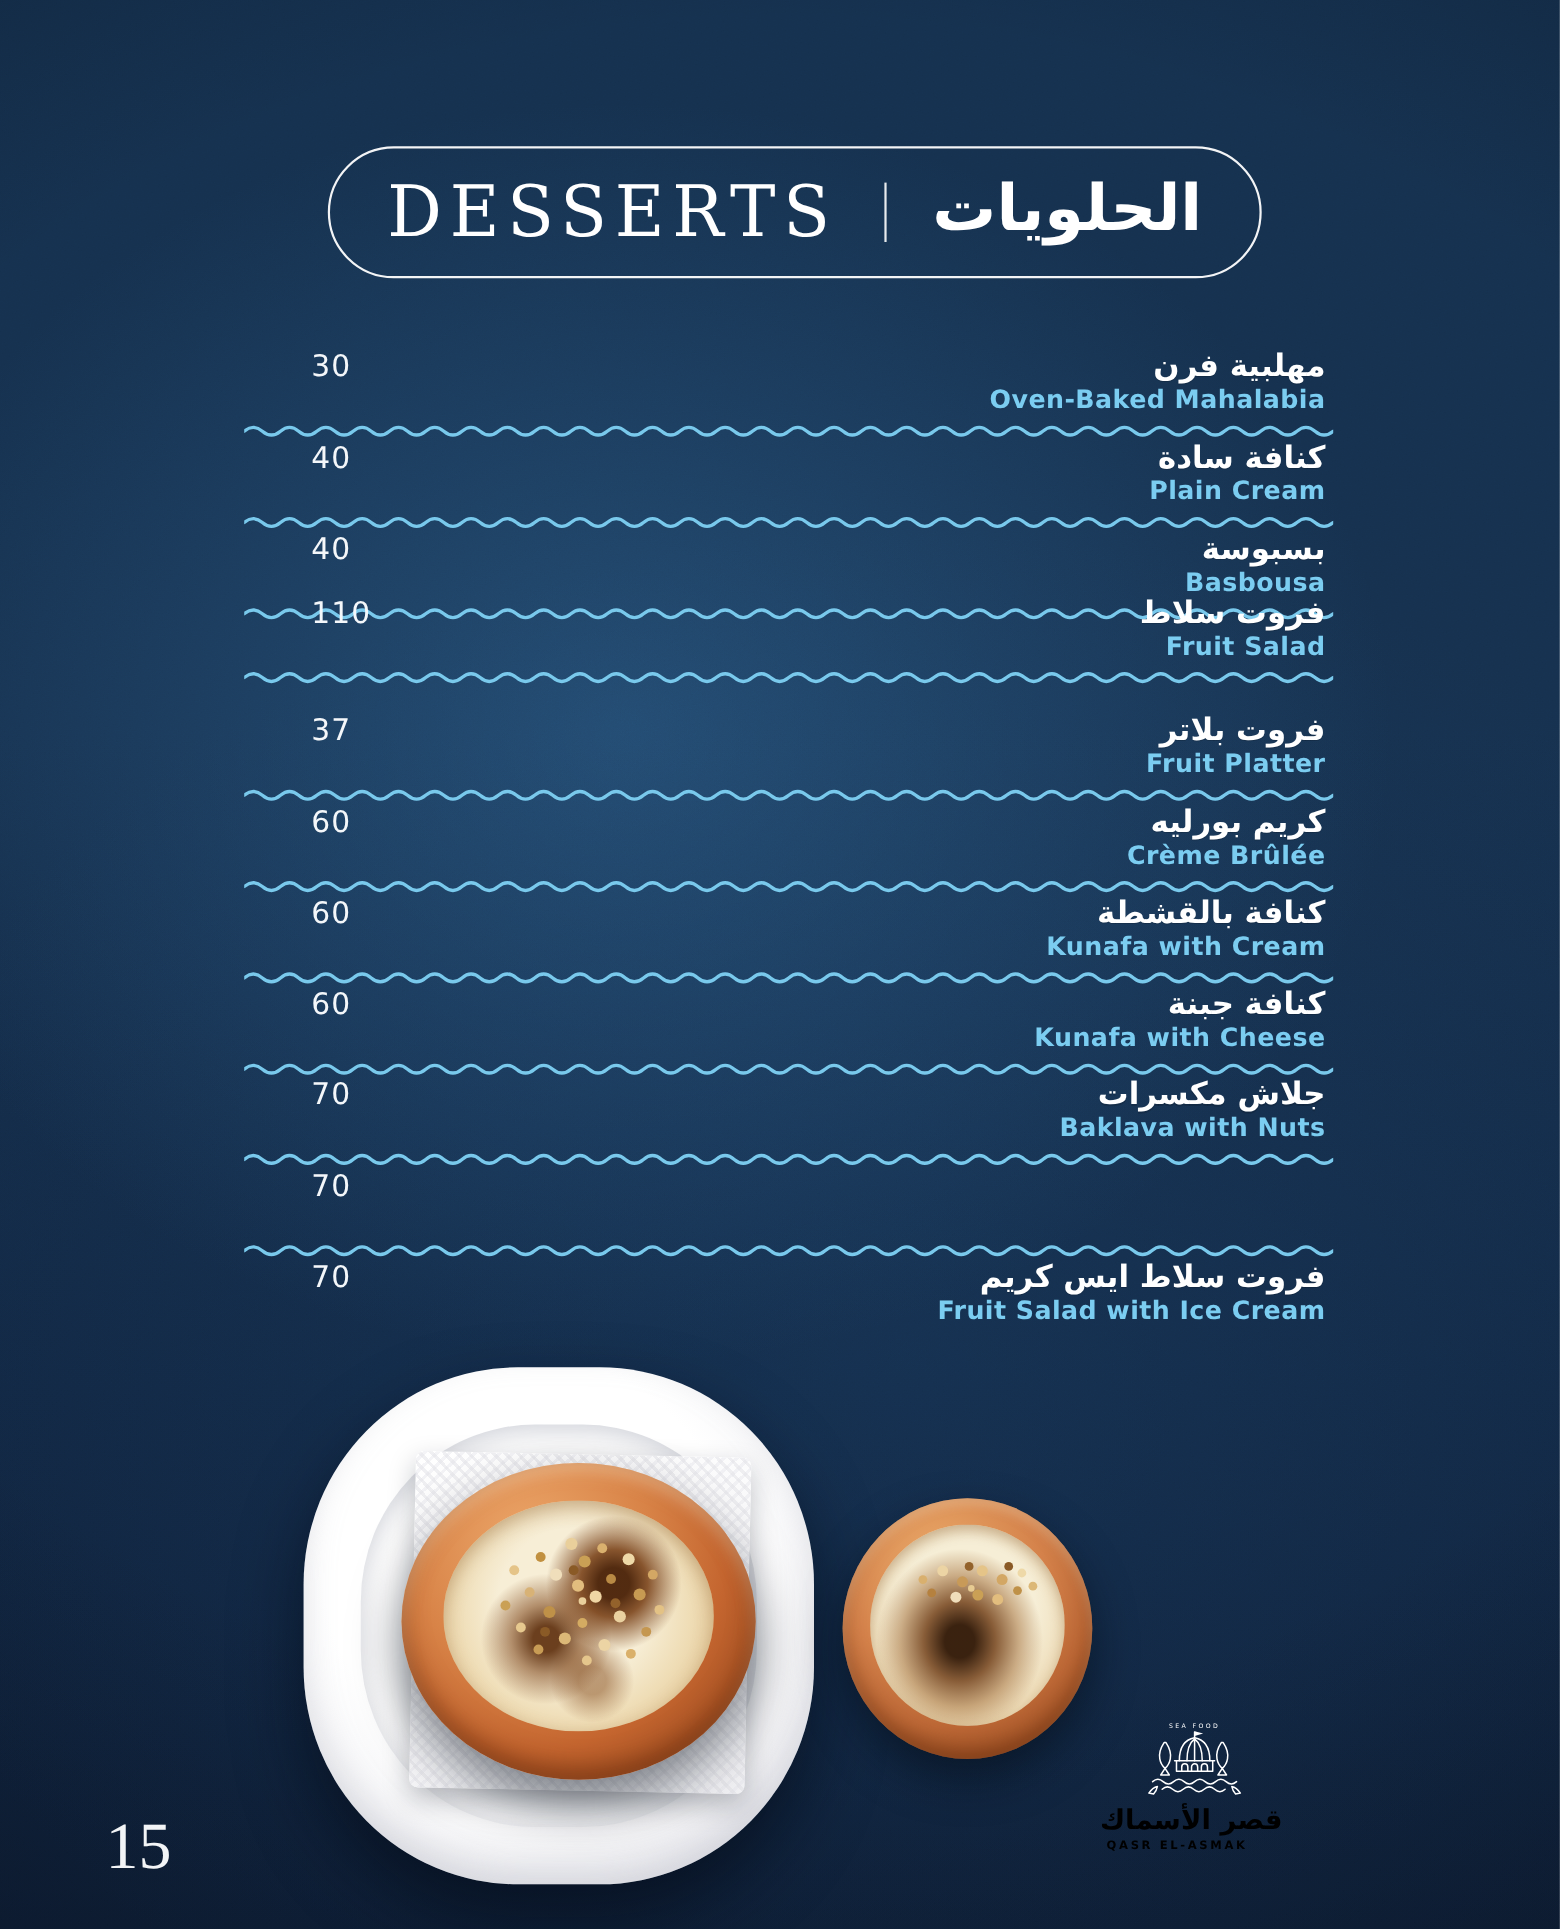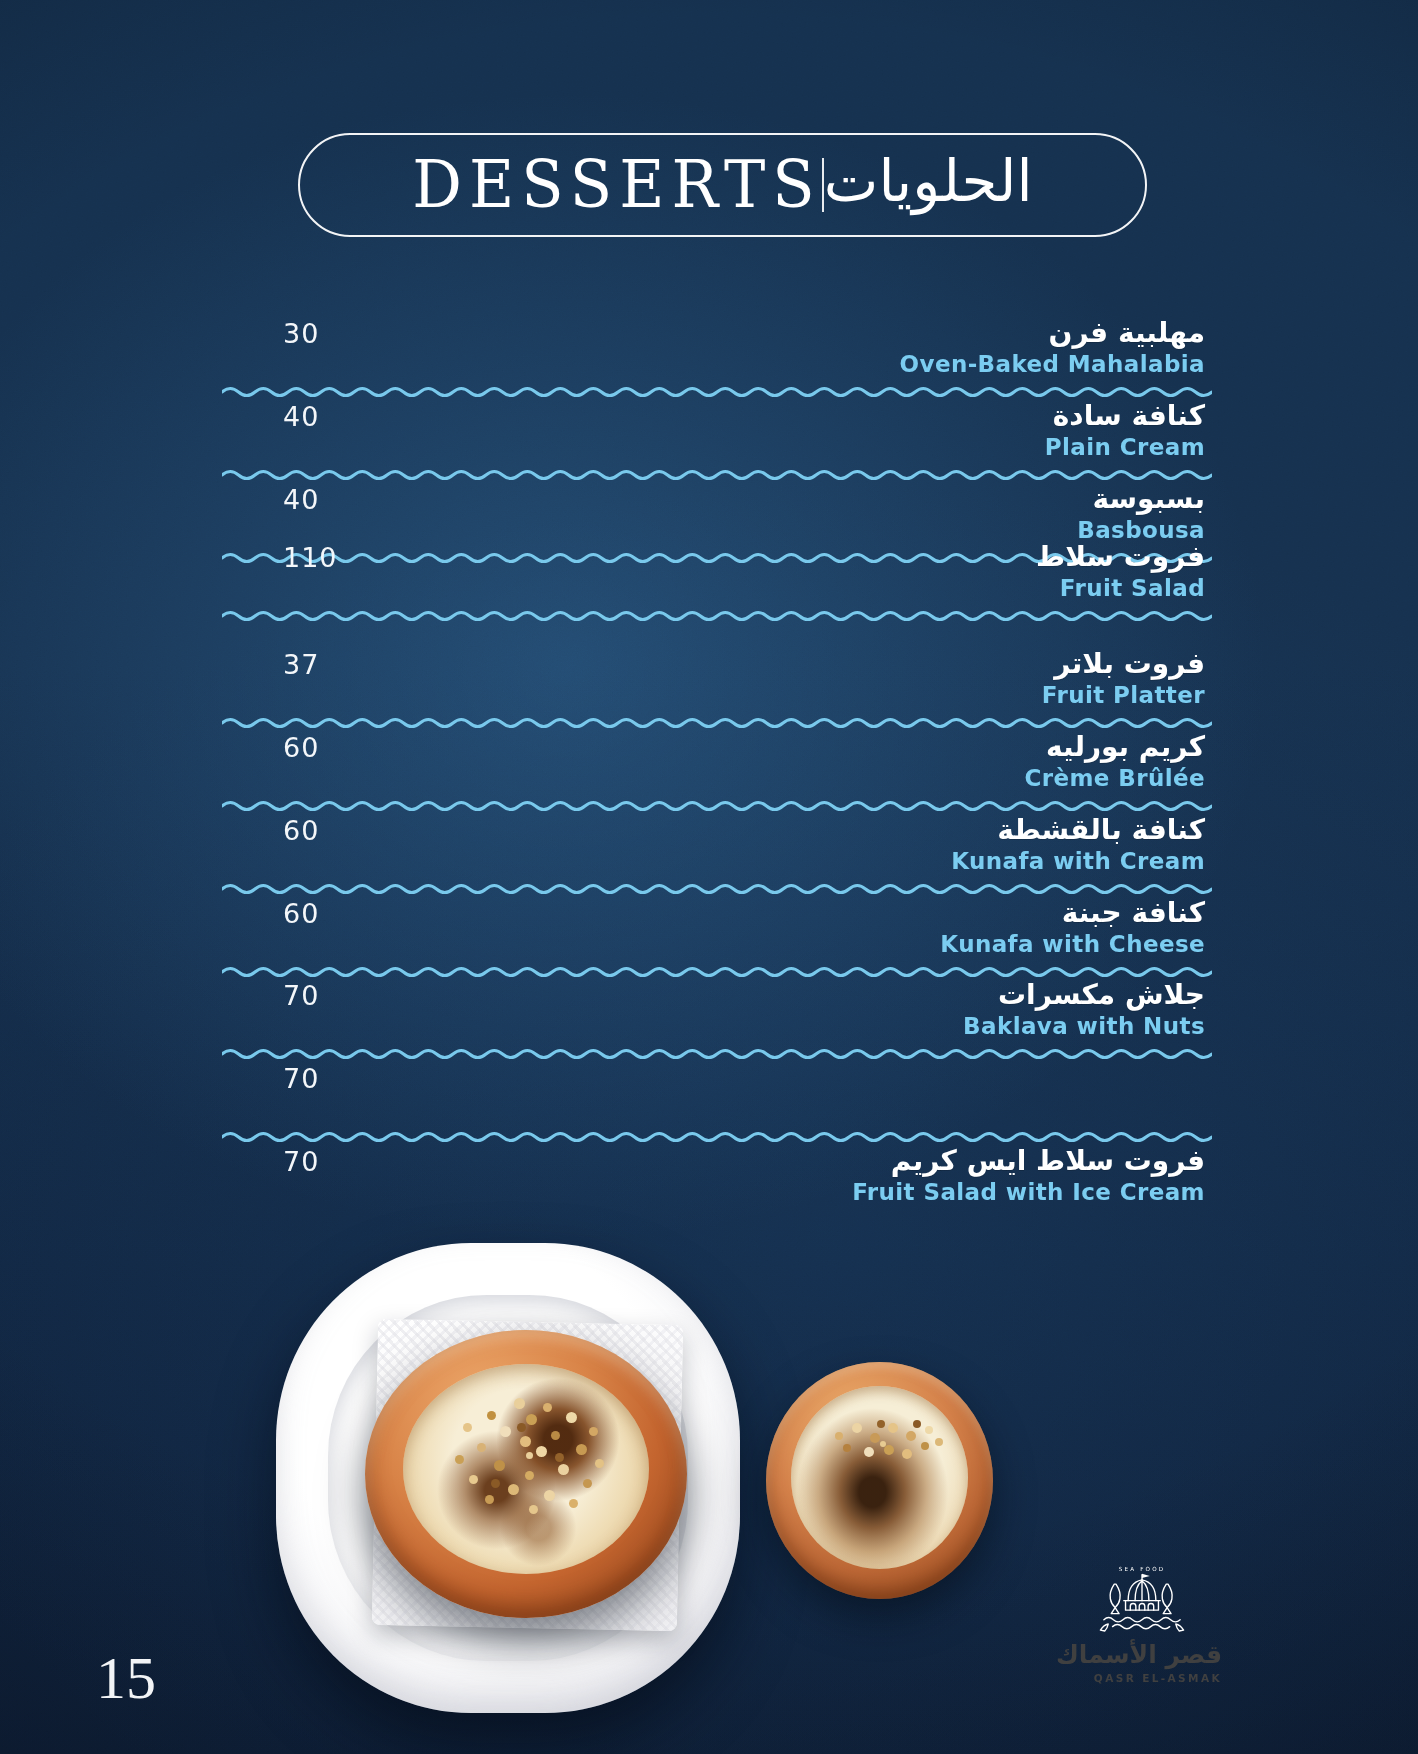--- a/index.html
+++ b/index.html
@@ -9,32 +9,32 @@
     background:
       radial-gradient(1800px 1400px at 50% 45%, rgba(6,14,26,0) 55%, rgba(6,14,26,0.55) 100%),
       radial-gradient(1000px 820px at 40% 38%, rgba(58,120,172,0.38), rgba(58,120,172,0) 70%),
       radial-gradient(1300px 1000px at 58% 70%, rgba(32,74,116,0.28), rgba(32,74,116,0) 75%),
       linear-gradient(180deg,#15314f 0%,#16314f 38%,#112743 72%,#0e1f38 100%);
   }
   .texture{position:absolute;inset:0;width:100%;height:100%;mix-blend-mode:overlay;opacity:.07;pointer-events:none;}
 
   
   .header-pill{
-    position:absolute;left:298px;top:133px;width:849px;height:104px;
+    position:absolute;left:298px;top:133px;width:849px;height:120px;
     border:2.5px solid rgba(255,255,255,.95);border-radius:60px;
-    display:flex;align-items:center;justify-content:center;box-sizing:border-box;
+    display:flex;align-items:center;justify-content:center;gap:42px;box-sizing:border-box;
   }
   .title-en{
     font-family:"DejaVu Serif","Liberation Serif",serif;
     font-size:62px;color:#fff;letter-spacing:7px;font-weight:400;line-height:1;
     transform:scaleY(1.04);white-space:nowrap;
   }
   .title-divider{width:2px;height:54px;background:rgba(255,255,255,.9);}
   .title-ar{
-    font-size:58px;font-weight:400;color:#fff;line-height:1;direction:rtl;white-space:nowrap;
+    font-size:58px;font-weight:700;color:#fff;line-height:1;direction:rtl;white-space:nowrap;
     padding-bottom:8px;
     text-align:right;
   }
 
   
   .menu-list{position:absolute;left:0;top:0;width:1284px;height:1230px;}
   .menu-item{position:absolute;left:0;width:1418px;height:82px;}
   .menu-item .price{
     position:absolute;left:283px;top:2px;font-size:27px;color:#f4f7fa;
     font-weight:400;letter-spacing:1px;line-height:1;
@@ -117,21 +117,21 @@
       24px 10px 0 2px #e2bd7e, 42px 2px 0 1px #bf9148, 56px -2px 0 1px #dcb877,
       -2px -20px 0 1px #93622b, 34px -20px 0 1px #8a5a26;
   }
 
   
   .page-number{
     position:absolute;left:96px;top:1648px;
     font-family:Liberation Serif, serif;
     font-size:60px;color:#f2f4f6;line-height:1;
   }
-  .brand{position:absolute;left:1062px;top:1564px;width:160px;text-align:right;color:#404040;}
+  .brand{position:absolute;left:1006px;top:1564px;width:160px;text-align:left;color:#000000;}
   .brand .emblem{display:block;margin:0 auto;}
   .brand .brand-ar{font-size:25px;font-weight:800;direction:rtl;line-height:1.1;margin-top:2px;white-space:nowrap;}
   .brand .brand-en{font-size:10.5px;font-weight:700;letter-spacing:2.4px;margin-top:3px;white-space:nowrap;}
   .emblem *{stroke:#fff;fill:none;stroke-width:1.6;stroke-linecap:round;stroke-linejoin:round;}
   .emblem text{stroke:none;fill:#fff;font-family:"DejaVu Sans",sans-serif;}
   .emblem .solid{fill:#fff;stroke:none;}
 </style>
 </head>
 <body>
 

